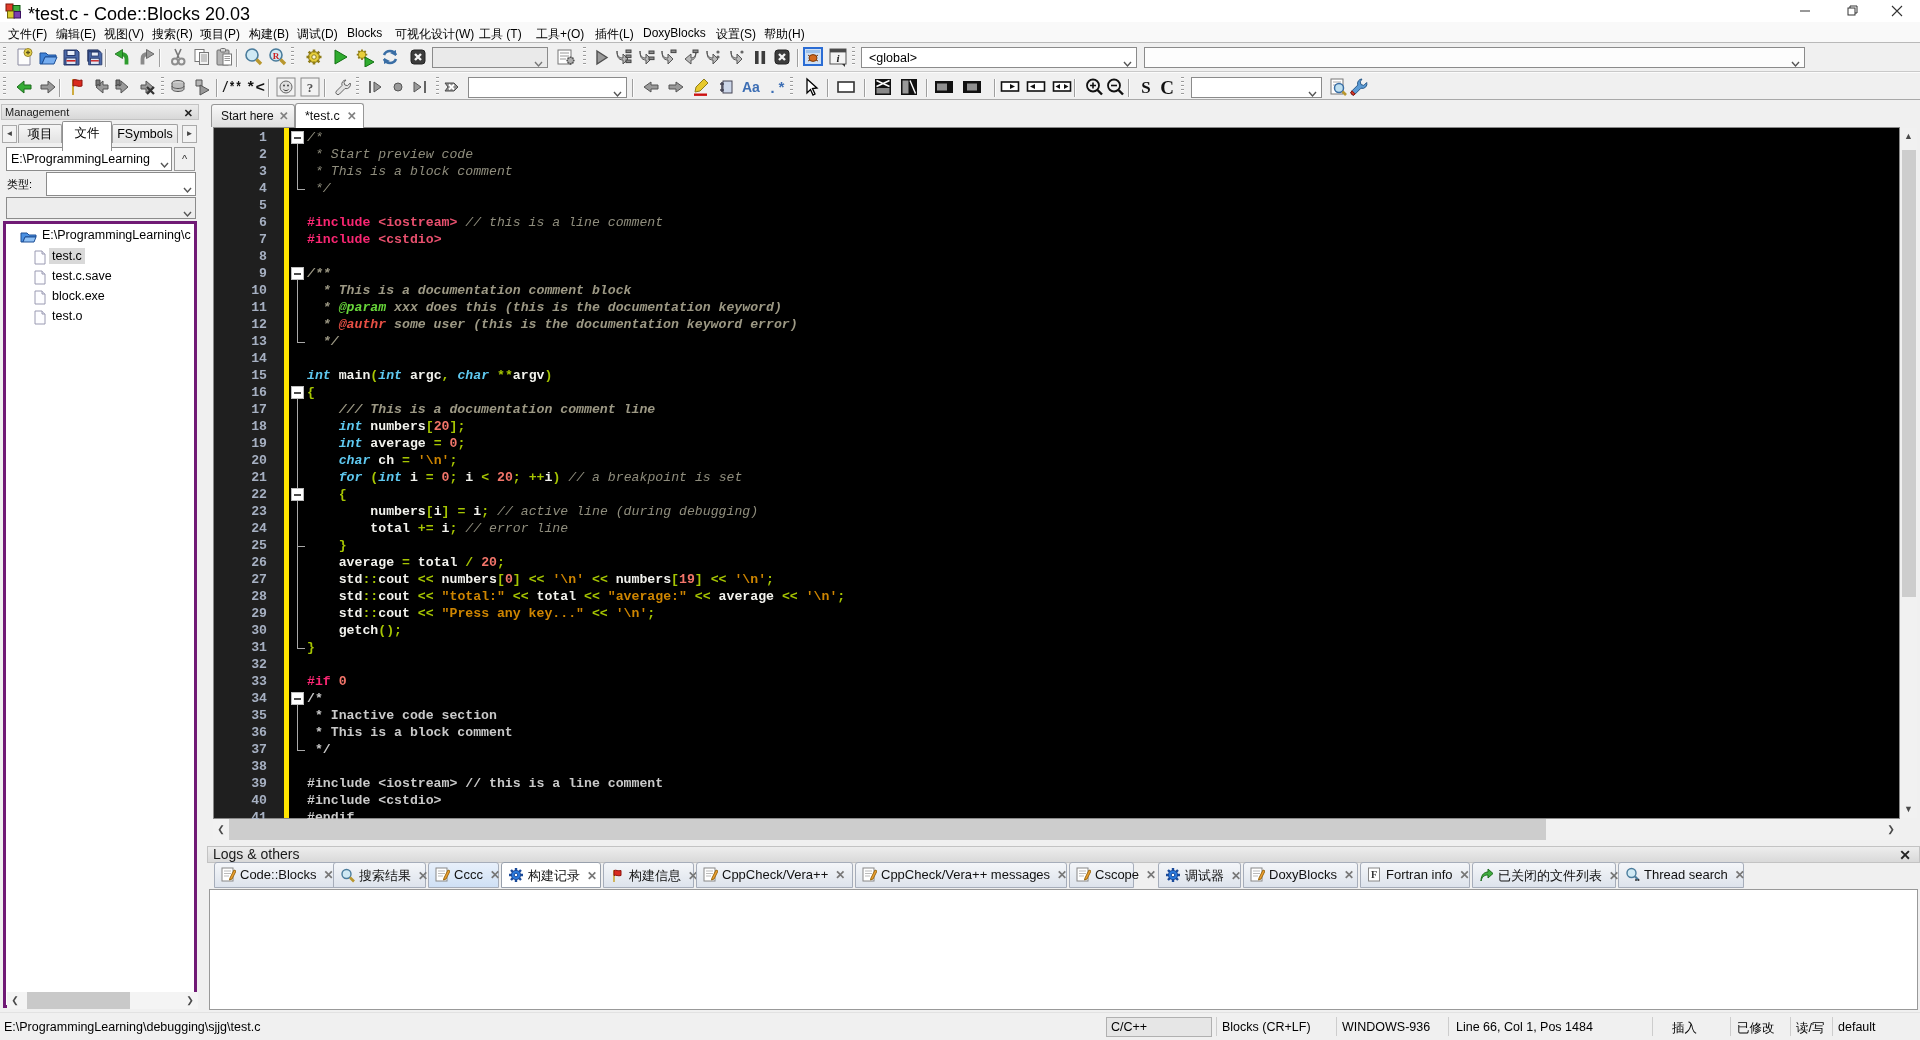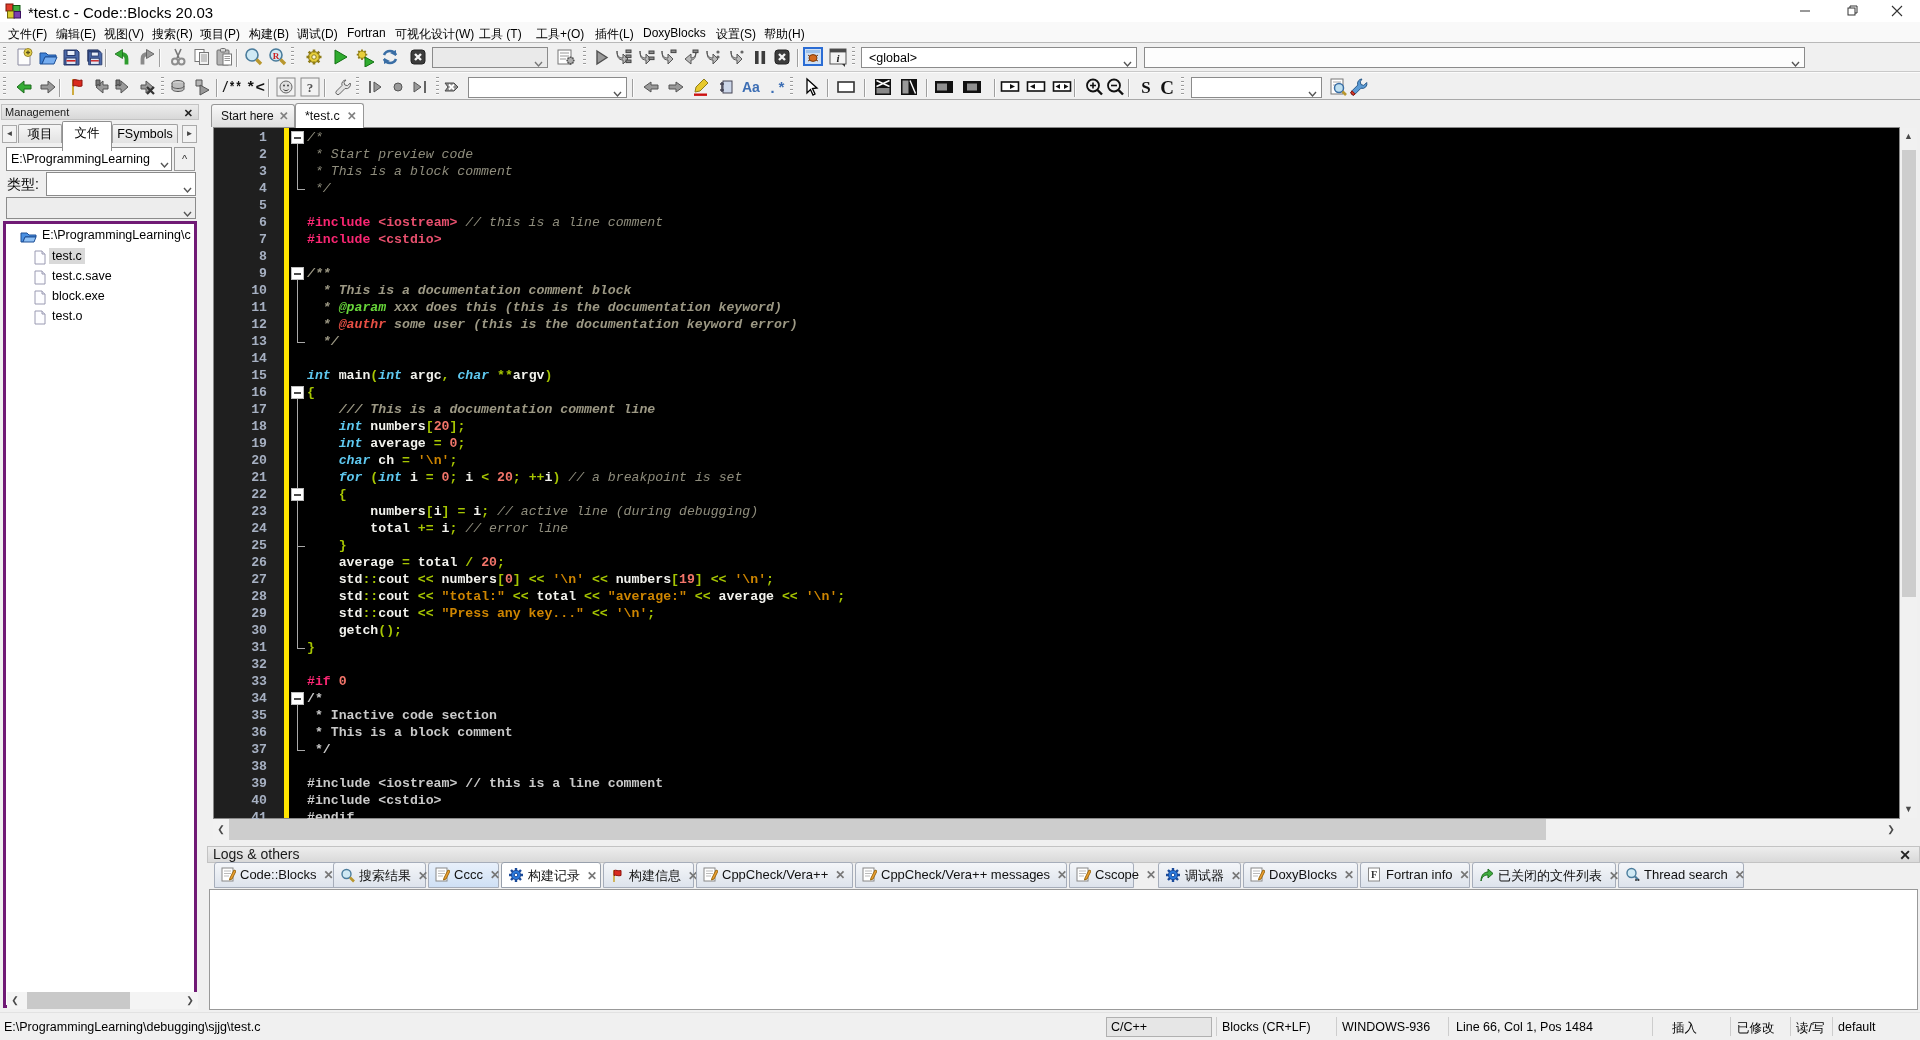--- a/index.html
+++ b/index.html
@@ -1,17 +1,17 @@
 <!DOCTYPE html>
 <html><head><meta charset="utf-8"><style>
 *{margin:0;padding:0;box-sizing:border-box}
 html,body{width:1920px;height:1040px;overflow:hidden;font-family:"Liberation Sans",sans-serif;background:#f0f0f0}
 .abs{position:absolute}
 #titlebar{position:absolute;left:0;top:0;width:1920px;height:22px;background:#ffffff}
-#titletext{position:absolute;left:28px;top:4px;font-size:15px;color:#000}
+#titletext{position:absolute;left:28px;top:4px;font-size:18px;color:#000}
 #menubar{position:absolute;left:0;top:22px;width:1920px;height:20px;background:#f9f9f9}
 .mi{position:absolute;top:4px;font-size:12px;color:#000}
 #toolband{position:absolute;left:0;top:42px;width:1920px;height:58px;background:#f0f0f0;border-top:1px solid #b9b9b9;border-bottom:1px solid #a8a8a8}
 .tbsep{position:absolute;width:1px;background:#9f9f9f}
 .tbsep:after{content:"";position:absolute;left:1px;top:0;bottom:0;width:1px;background:#fcfcfc}
 .grip{position:absolute;width:3px;background-image:repeating-linear-gradient(to bottom,#9a9a9a 0 1px,#fdfdfd 1px 2px,transparent 2px 4px)}
 .ico{position:absolute;width:20px;height:20px}
 .combo{position:absolute;background:#fff;border:1px solid #8b8b8b}
 .combo .chev{position:absolute;right:5px;top:50%;margin-top:-4px;width:8px;height:8px}
 #client{position:absolute;left:0;top:100px;width:1920px;height:912px;background:#f0f0f0}
@@ -82,21 +82,21 @@
       </svg></div>
 </div>
 <div id="menubar">
 <span class="mi" style="left:8px">文件(F)</span>
 <span class="mi" style="left:56px">编辑(E)</span>
 <span class="mi" style="left:104px">视图(V)</span>
 <span class="mi" style="left:152px">搜索(R)</span>
 <span class="mi" style="left:200px">项目(P)</span>
 <span class="mi" style="left:249px">构建(B)</span>
 <span class="mi" style="left:297px">调试(D)</span>
-<span class="mi" style="left:347px">Fortran</span>
+<span class="mi" style="left:347px">Blocks</span>
 <span class="mi" style="left:395px">可视化设计(W)</span>
 <span class="mi" style="left:479px">工具 (T)</span>
 <span class="mi" style="left:536px">工具+(O)</span>
 <span class="mi" style="left:595px">插件(L)</span>
 <span class="mi" style="left:643px">DoxyBlocks</span>
 <span class="mi" style="left:716px">设置(S)</span>
 <span class="mi" style="left:764px">帮助(H)</span>
 </div>
 <div id="toolband">
 <div class="abs" style="left:0;top:28px;width:1920px;height:1px;background:#c9c9c9"></div>
@@ -465,21 +465,21 @@
 <div class="tab-sm" style="left:18px;top:21px;width:44px;height:19px;background:linear-gradient(#f6f6f6,#e2e2e2);border:1px solid #a0a0a0;border-bottom:none;border-radius:2px 2px 0 0;line-height:19px">项目</div>
 <div class="tab-sm" style="left:62px;top:18px;width:50px;height:30px;background:#fff;border:1px solid #8f8f8f;border-bottom:none;border-radius:2px 2px 0 0;line-height:22px;z-index:2">文件</div>
 <div class="tab-sm" style="left:112px;top:21px;width:66px;height:19px;background:linear-gradient(#f6f6f6,#e2e2e2);border:1px solid #a0a0a0;border-bottom:none;border-radius:2px 2px 0 0;line-height:19px">FSymbols</div>
 <div class="combo" style="left:6px;top:44px;width:166px;height:24px">
         <span style="position:absolute;left:4px;top:4px;font-size:12.5px;white-space:nowrap">E:\ProgrammingLearning</span>
         <span class="chev" style="right:3px"><svg width="9" height="9" viewBox="0 0 9 9" style="">
             <path d="M1 3 L4.5 7 L8 3" stroke="#555" stroke-width="1.4" fill="none"></path>
           </svg></span>
       </div>
 <div class="abs" style="left:174px;top:44px;width:21px;height:24px;background:#f0f0f0;border:1px solid #999;text-align:center;font-size:11px;line-height:22px;color:#333">^</div>
-<div class="abs" style="left:6px;top:69px;width:40px;height:24px;background:#efefef;font-size:14px;line-height:24px;padding-left:1px">类型:</div>
+<div class="abs" style="left:6px;top:69px;width:40px;height:24px;background:#efefef;font-size:11px;line-height:24px;padding-left:1px">类型:</div>
 <div class="combo" style="left:46px;top:69px;width:150px;height:24px">
         <span class="chev" style="right:4px"><svg width="9" height="9" viewBox="0 0 9 9" style="">
             <path d="M1 3 L4.5 7 L8 3" stroke="#555" stroke-width="1.4" fill="none"></path>
           </svg></span>
       </div>
 <div class="combo" style="left:6px;top:94px;width:190px;height:22px;background:#ededed">
         <span class="chev" style="right:4px"><svg width="9" height="9" viewBox="0 0 9 9" style="">
             <path d="M1 3 L4.5 7 L8 3" stroke="#555" stroke-width="1.4" fill="none"></path>
           </svg></span>
       </div>

